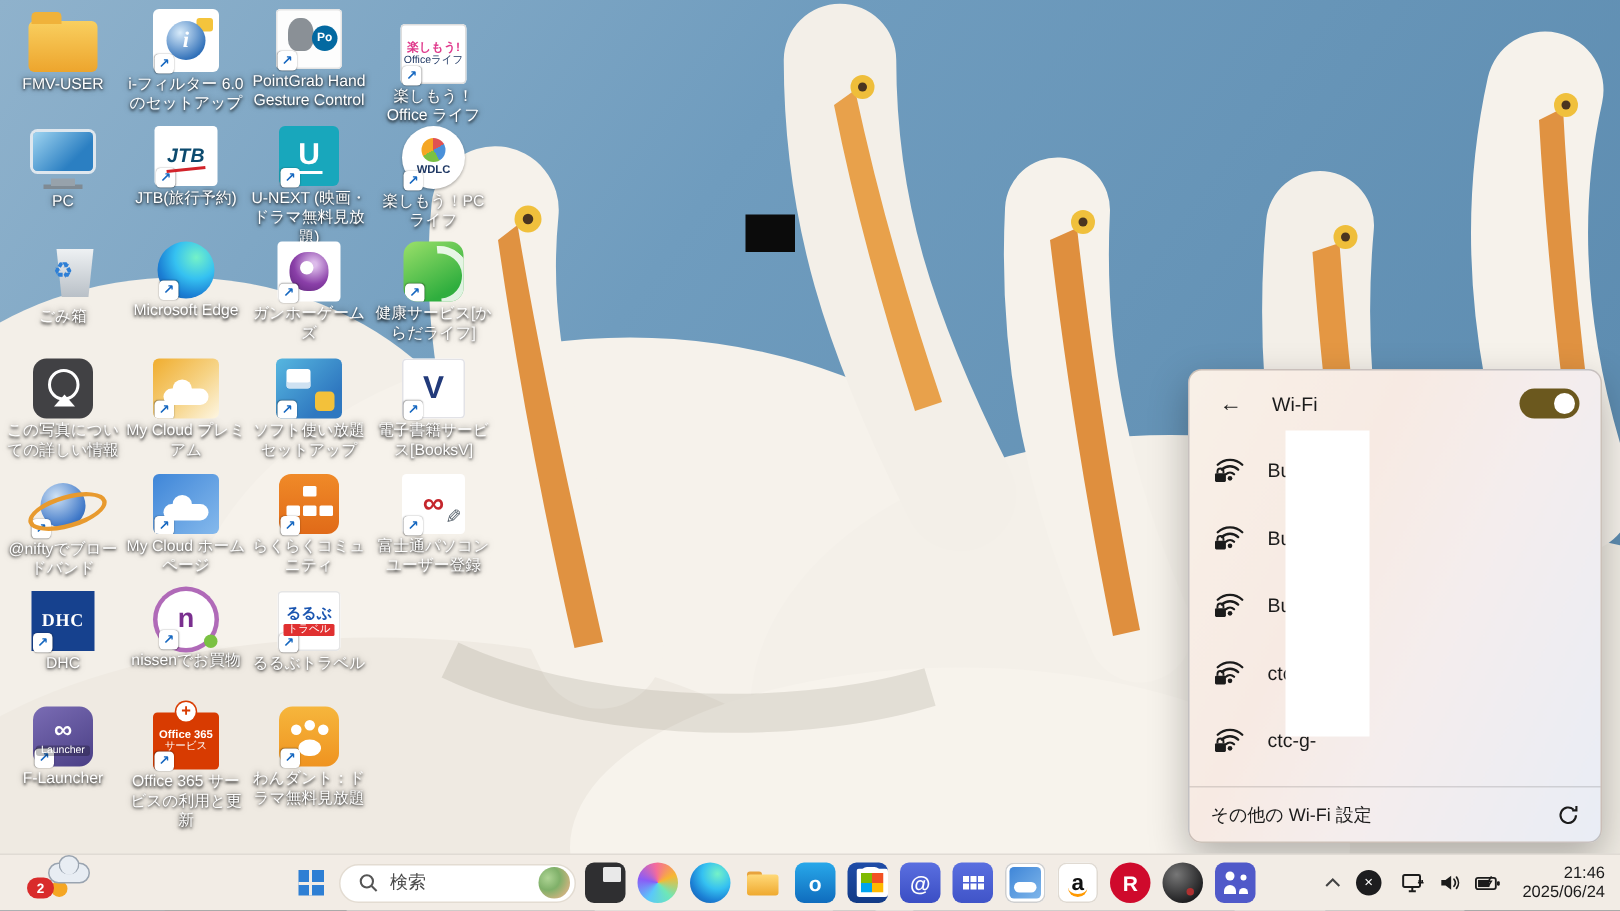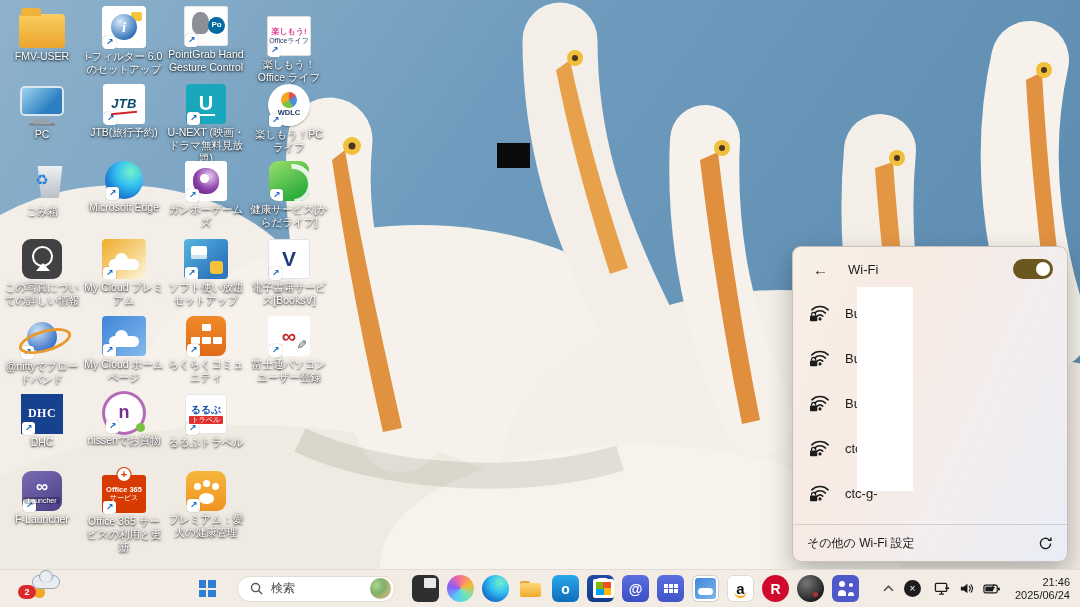--- a/index.html
+++ b/index.html
@@ -163,21 +163,21 @@
   
   .taskbar{position:absolute;left:0;right:0;bottom:0;height:37px;background:#f2ece5;border-top:1px solid rgba(0,0,0,.07);}
   .tb-widgets{position:absolute;left:8px;top:2px;width:48px;height:33px;background:none;border:none;cursor:default;}
   .wx-wrap{position:relative;width:30px;height:22px;margin:4px auto 0;}
   .wx-sun{position:absolute;top:-2px;left:2px;width:11px;height:11px;border-radius:50%;background:#f5a623;}
   .wx-cloud{position:absolute;bottom:0;left:0;width:26px;height:12px;background:#e8edf3;border:1px solid #9aa4b0;border-radius:8px;}
   .wx-cloud::before{content:"";position:absolute;top:-6px;left:6px;width:12px;height:12px;background:#e8edf3;border-radius:50%;
     border:1px solid #9aa4b0;border-bottom:none;}
   .wx-badge{position:absolute;top:-4px;right:-4px;min-width:14px;height:14px;border-radius:7px;background:#d92b2b;color:#fff;
     font-size:9px;font-weight:700;line-height:14px;text-align:center;padding:0 2px;}
-  .tb-center{position:absolute;left:190px;top:0;height:37px;display:flex;align-items:center;gap:13px;}
+  .tb-center{position:absolute;left:190px;top:0;height:37px;display:flex;align-items:center;gap:2px;}
   .tb-start{width:34px;height:33px;background:none;border:none;display:flex;align-items:center;justify-content:center;cursor:default;}
   .tb-start-logo{width:17px;height:17px;background:
       linear-gradient(#f2ece5,#f2ece5) center/2px 17px no-repeat,
       linear-gradient(#f2ece5,#f2ece5) center/17px 2px no-repeat,#2e7fd4;}
   .tb-search{display:flex;align-items:center;gap:8px;width:158px;height:26px;background:#fff;border:1px solid #e3dcd2;
     border-radius:13px;padding:0 3px 0 12px;font-size:12px;color:#4a4a4a;cursor:default;font-family:inherit;}
   .tb-search-text{flex:1;text-align:left;}
   .tb-search-img{width:21px;height:21px;border-radius:50%;
     background:radial-gradient(circle at 30% 35%,#aed494 0%,#7fb069 40%,#c9b37e 75%,#8fa7c4 100%);}
   #tb-apps{display:flex;align-items:center;}
@@ -459,21 +459,21 @@
       <span class="dicon-glyph2">サービス</span>
       <span class="dicon-arrow"></span>
     </div>
     <div class="dicon-label">Office 365 サービスの利用と更新</div>
   </div>
       <div class="dicon" style="left: 166px; top: 471px;">
     <div class="dicon-img ic-wandant">
 
       <span class="dicon-arrow"></span>
     </div>
-    <div class="dicon-label">プレミアム：愛犬の健康管理</div>
+    <div class="dicon-label">わんダント：ドラマ無料見放題</div>
   </div>
     </div>
 
   <div class="wifi-panel">
     <div class="wifi-header">
       <button class="wifi-back">←</button>
       <span class="wifi-title">Wi-Fi</span>
       <button class="wifi-toggle"></button>
     </div>
     <div class="wifi-list">

